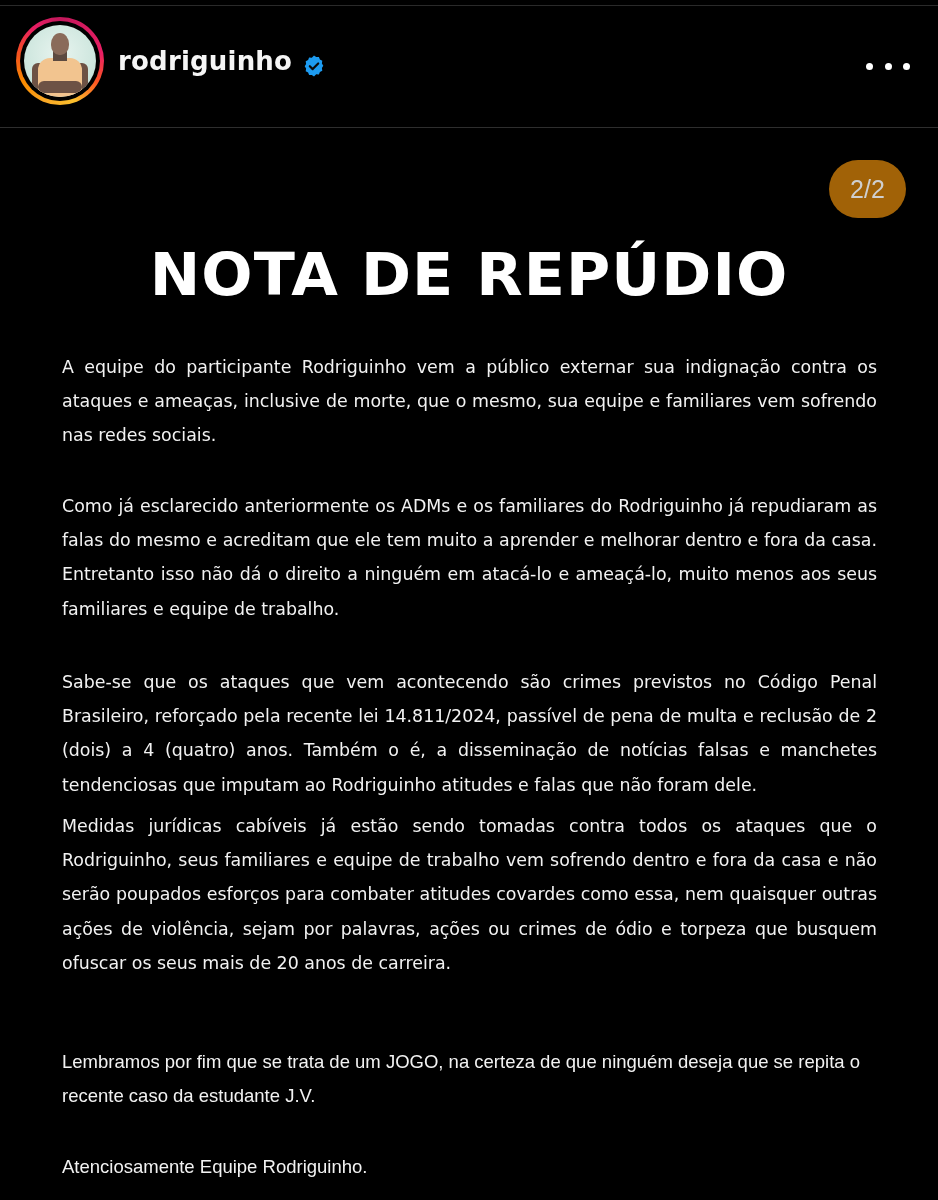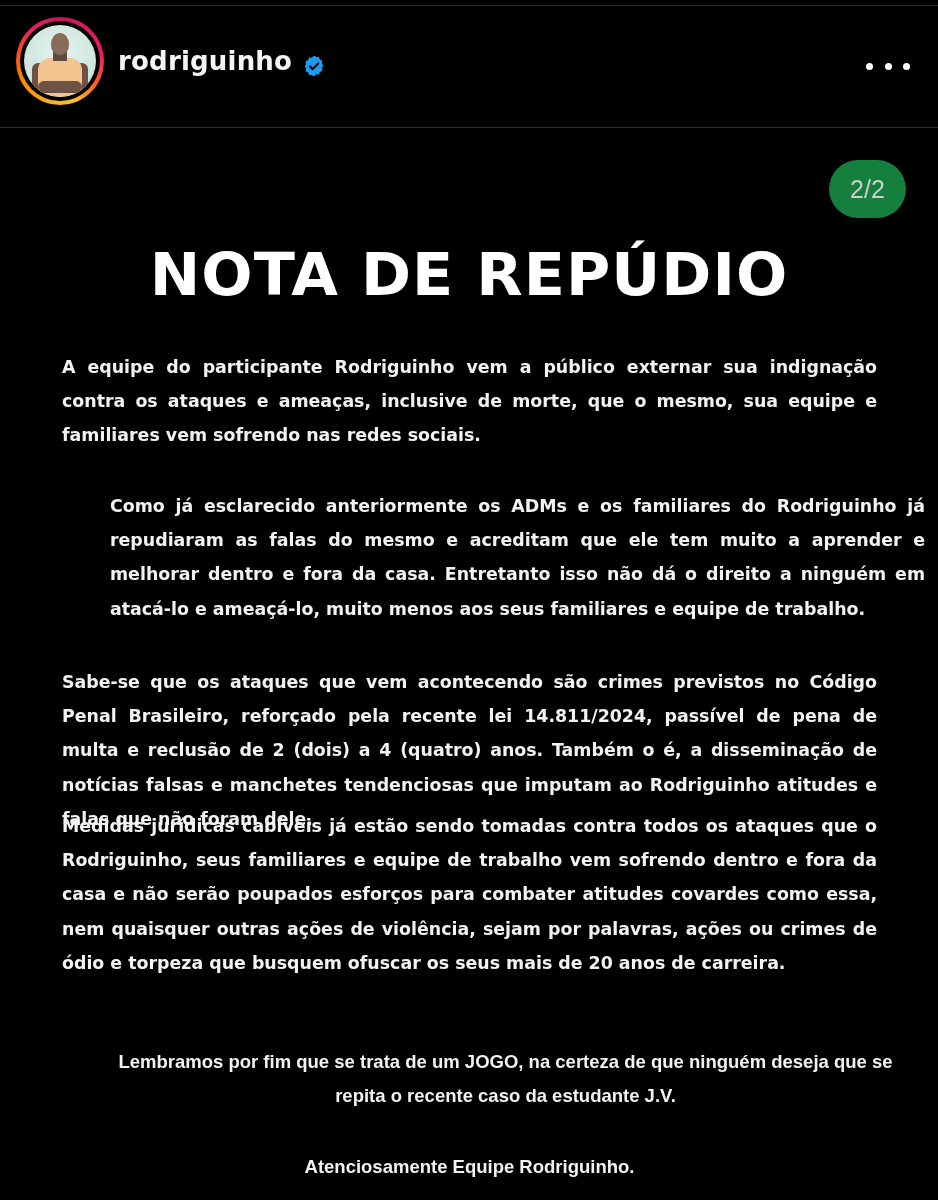--- a/index.html
+++ b/index.html
@@ -125,21 +125,21 @@
       position: absolute;
       left: 0; top: 128px;
       width: 938px; height: 1072px;
       background: #000;
     }
     .counter {
       position: absolute;
       left: 829px; top: 160px;
       width: 77px; height: 58px;
       border-radius: 29px;
-      background: #15803d;
+      background: #a16207;
       color: #cfcfcf;
       font-family: "Liberation Sans", sans-serif;
       font-size: 25px;
       display: flex;
       align-items: center;
       justify-content: center;
     }
     .title {
       position: absolute;
       left: 0; top: 236px;
@@ -158,21 +158,20 @@
       left: 62px; top: 350px;
       width: 815px;
       font-family: "DejaVu Sans", "Liberation Sans", sans-serif;
       font-size: 17.4px;
       line-height: 34.2px;
       color: #f2f2f2;
     }
     .body-text p {
       margin: 0;
       text-align: justify;
-      font-weight: bold;
     }
     .p1 { position: absolute; top: 0; }
     .p2 { position: absolute; top: 139px; }
     .p3 { position: absolute; top: 315px; }
     .p4 { position: absolute; top: 459px; }
     .p5 { position: absolute; top: 695px; }
     .p6 { position: absolute; top: 800px; }
     .condensed {
       font-family: "Liberation Sans", sans-serif;
       font-size: 18.5px;
@@ -218,18 +217,18 @@
 <div class="header-rule"></div>
 
 <main class="post"></main>
 
 <div class="counter">2/2</div>
 
 <h1 class="title" style="margin:0;">NOTA DE REPÚDIO</h1>
 
 <section class="body-text">
   <p class="p1" style="width:815px;">A equipe do participante Rodriguinho vem a público externar sua indignação contra os ataques e ameaças, inclusive de morte, que o mesmo, sua equipe e familiares vem sofrendo nas redes sociais.</p>
-  <p class="p2" style="width:815px;margin-left:48px;">Como já esclarecido anteriormente os ADMs e os familiares do Rodriguinho já repudiaram as falas do mesmo e acreditam que ele tem muito a aprender e melhorar dentro e fora da casa. Entretanto isso não dá o direito a ninguém em atacá-lo e ameaçá-lo, muito menos aos seus familiares e equipe de trabalho.</p>
+  <p class="p2" style="width:815px;">Como já esclarecido anteriormente os ADMs e os familiares do Rodriguinho já repudiaram as falas do mesmo e acreditam que ele tem muito a aprender e melhorar dentro e fora da casa. Entretanto isso não dá o direito a ninguém em atacá-lo e ameaçá-lo, muito menos aos seus familiares e equipe de trabalho.</p>
   <p class="p3" style="width:815px;">Sabe-se que os ataques que vem acontecendo são crimes previstos no Código Penal Brasileiro, reforçado pela recente lei 14.811/2024, passível de pena de multa e reclusão de 2 (dois) a 4 (quatro) anos. Também o é, a disseminação de notícias falsas e manchetes tendenciosas que imputam ao Rodriguinho atitudes e falas que não foram dele.</p>
   <p class="p4" style="width:815px;">Medidas jurídicas cabíveis já estão sendo tomadas contra todos os ataques que o Rodriguinho, seus familiares e equipe de trabalho vem sofrendo dentro e fora da casa e não serão poupados esforços para combater atitudes covardes como essa, nem quaisquer outras ações de violência, sejam por palavras, ações ou crimes de ódio e torpeza que busquem ofuscar os seus mais de 20 anos de carreira.</p>
-  <p class="p5 condensed" style="width:815px; text-align:center;margin-left:36px;">Lembramos por fim que se trata de um JOGO, na certeza de que ninguém deseja que se repita o recente caso da estudante J.V.</p>
-  <p class="p6 condensed" style="width:815px; text-align:center;">Atenciosamente Equipe Rodriguinho.</p>
+  <p class="p5 condensed" style="width:815px; text-align:left;">Lembramos por fim que se trata de um JOGO, na certeza de que ninguém deseja que se repita o recente caso da estudante J.V.</p>
+  <p class="p6 condensed" style="width:815px; text-align:left;">Atenciosamente Equipe Rodriguinho.</p>
 </section>
 
 </body></html>

